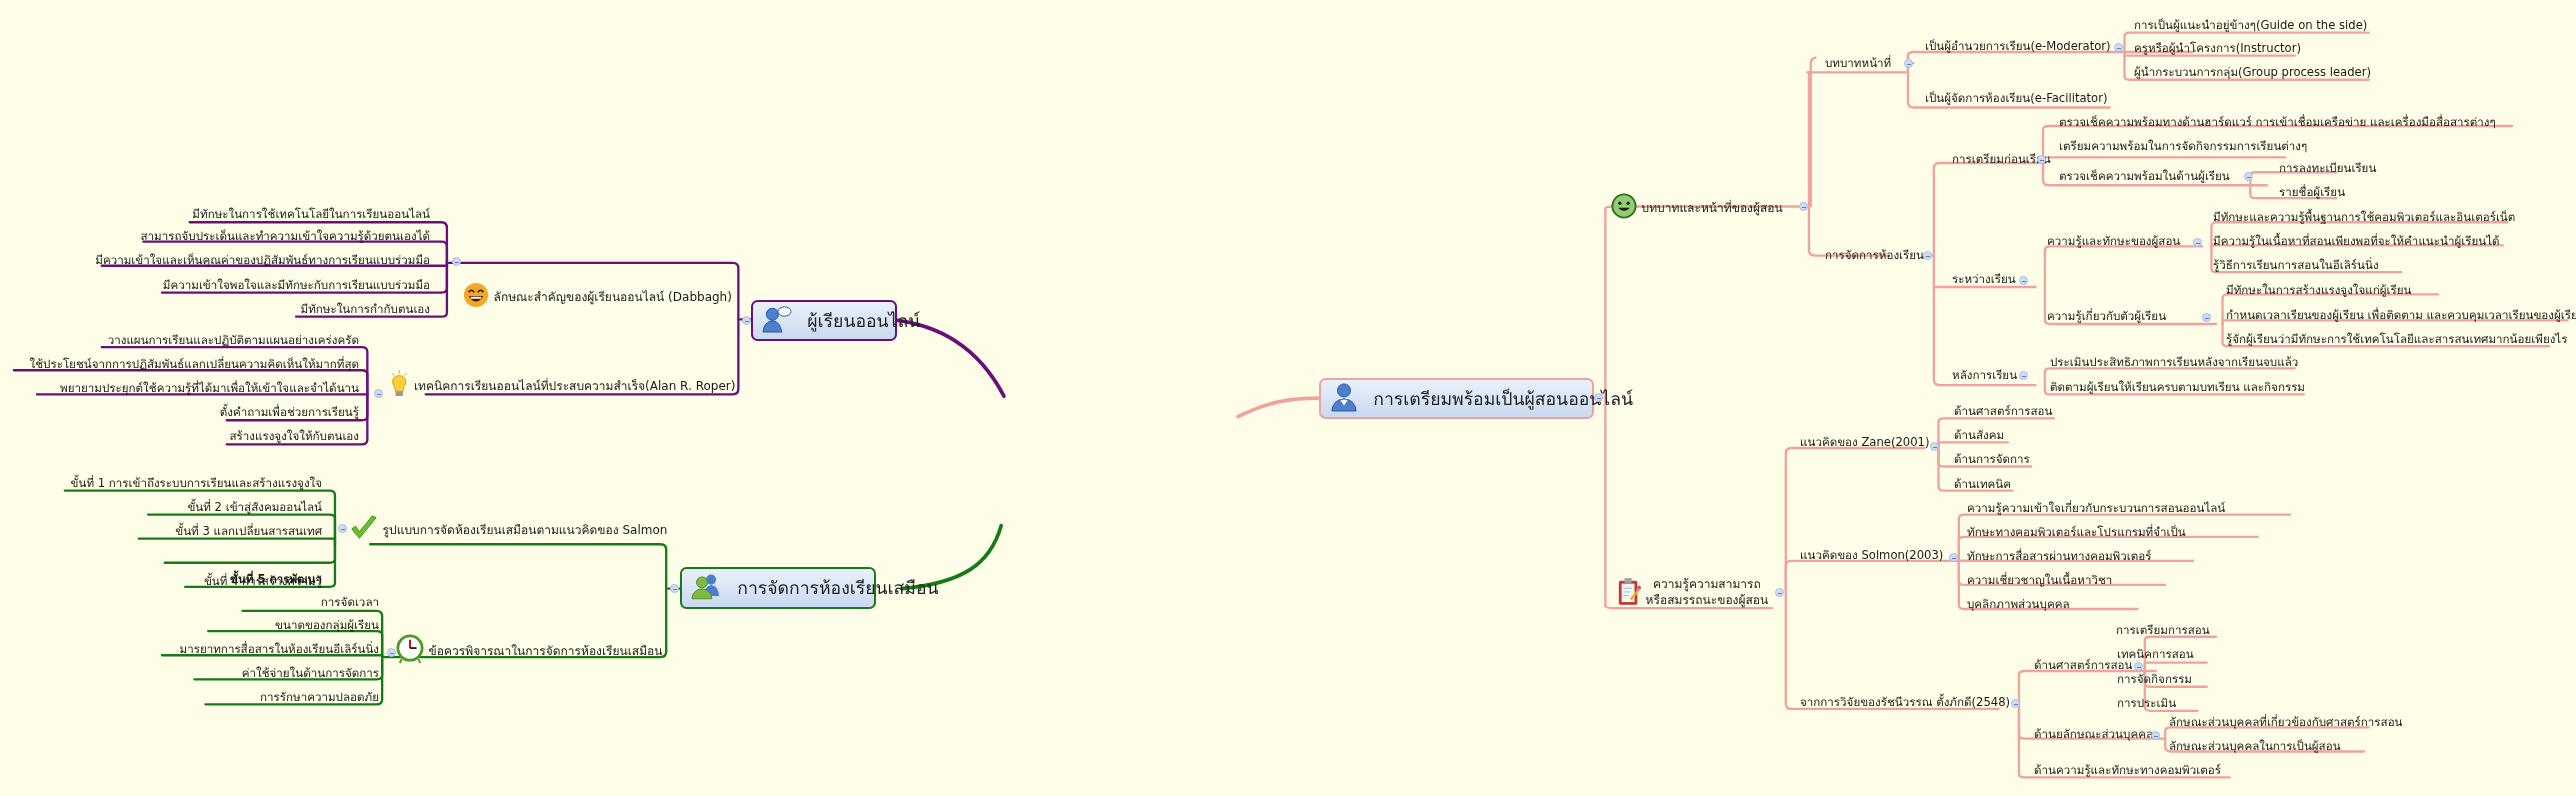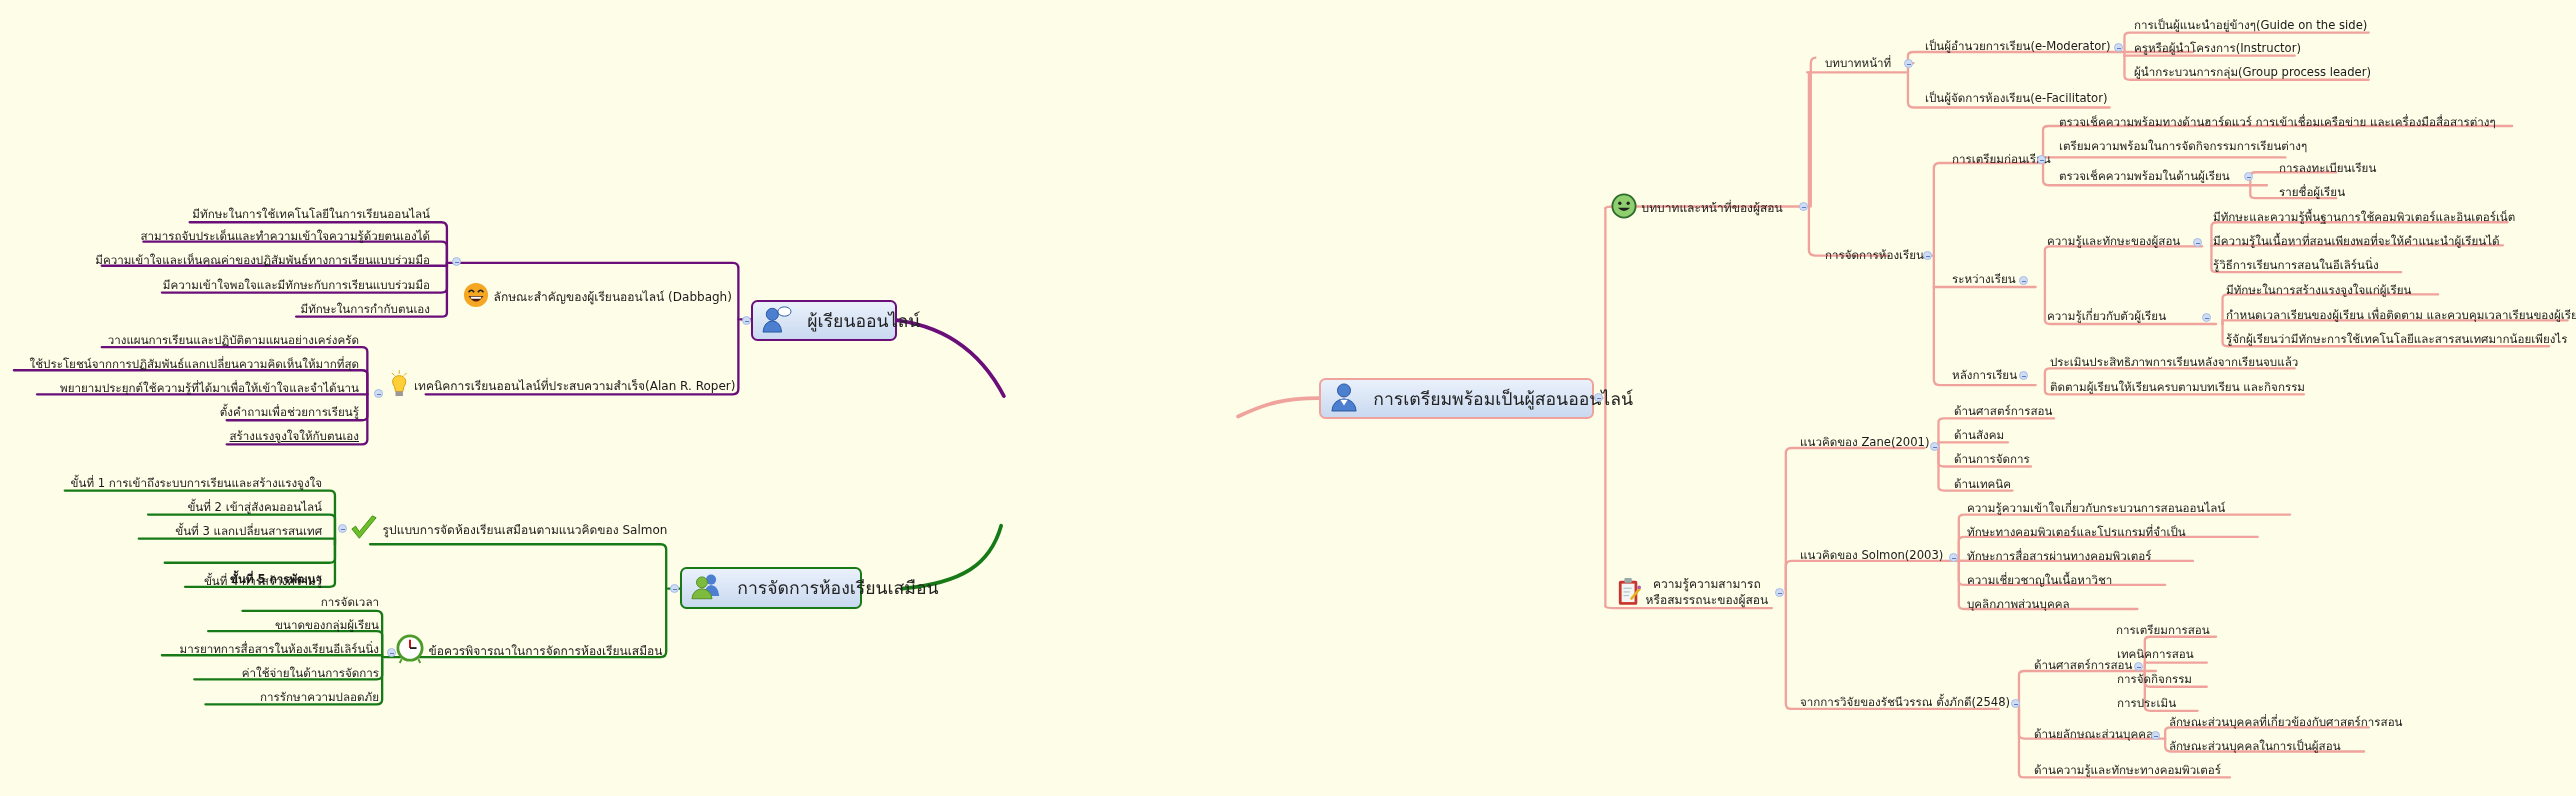--- a/index.html
+++ b/index.html
@@ -299,23 +299,23 @@
           <rect x="7" y="23" width="8" height="5" fill="#999"></rect>
         </svg>
   </span>
   <span>เทคนิคการเรียนออนไลน์ที่ประสบความสำเร็จ(Alan R. Roper)</span>
 </div>
 <div class="collapse" style="left:374px; top:389px;"></div>
 <div class="node l" style="right:2217px; top:333px;">วางแผนการเรียนและปฏิบัติตามแผนอย่างเคร่งครัด</div>
 <div class="node l" style="right:2217px; top:357px;">ใช้ประโยชน์จากการปฏิสัมพันธ์แลกเปลี่ยนความคิดเห็นให้มากที่สุด</div>
 <div class="node l" style="right:2217px; top:381px;">พยายามประยุกต์ใช้ความรู้ที่ได้มาเพื่อให้เข้าใจและจำได้นาน</div>
 <div class="node l" style="right:2217px; top:405px;">ตั้งคำถามเพื่อช่วยการเรียนรู้</div>
-<div class="node l" style="right:2217px; top:429px;text-decoration:underline;">สร้างแรงจูงใจให้กับตนเอง</div>
-
-<div class="topic green" style="left:680px; top:567px; width:182px; height:42px;">
+<div class="node l" style="right:2217px; top:429px;">สร้างแรงจูงใจให้กับตนเอง</div>
+
+<div class="topic green" style="left:680px; top:567px; width:196px; height:42px;">
   <span class="icon">
     <svg width="31" height="28" viewBox="0 0 34 30">
           <circle cx="22" cy="8" r="5.5" fill="#4d7fd0"></circle>
           <path d="M14,26 Q15,15 22,14 Q30,15 31,26 Z" fill="#4d7fd0"></path>
           <circle cx="12" cy="11" r="6" fill="#7cbb3e" stroke="#4d8a20"></circle>
           <path d="M1,29 Q2,19 12,18 Q22,19 23,29 Z" fill="#7cbb3e" stroke="#4d8a20"></path>
         </svg>
   </span>
   <span>การจัดการห้องเรียนเสมือน</span>
 </div>

